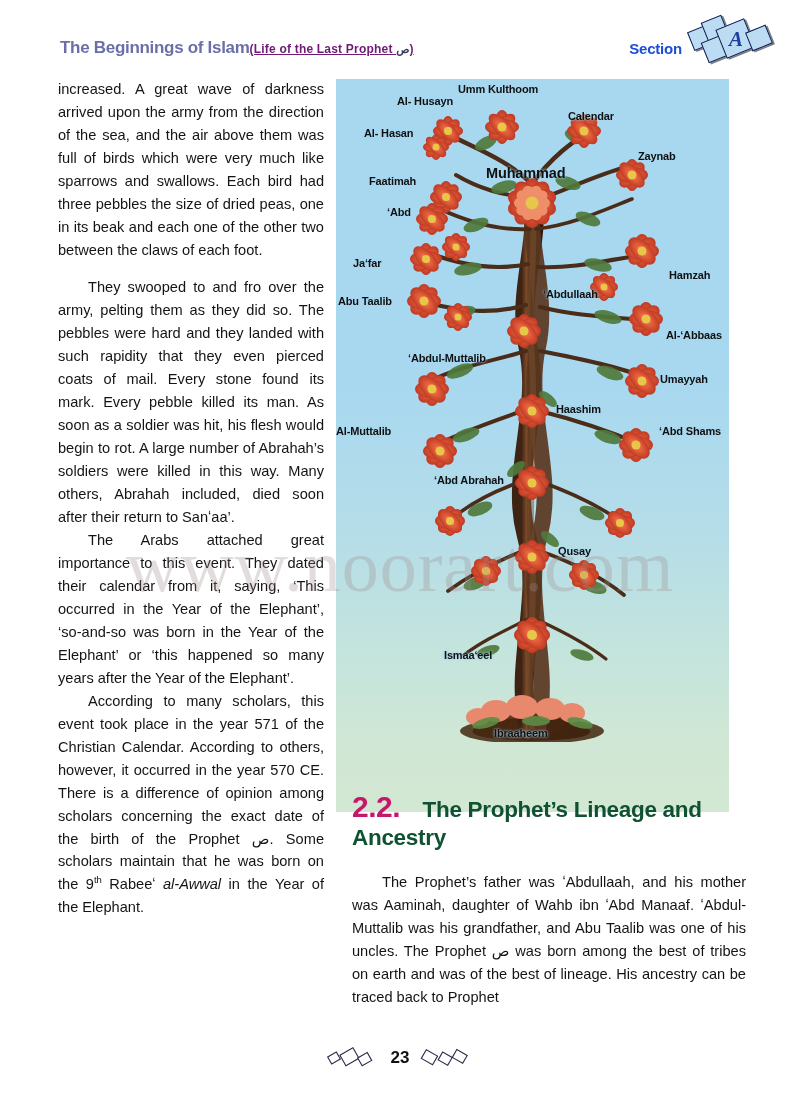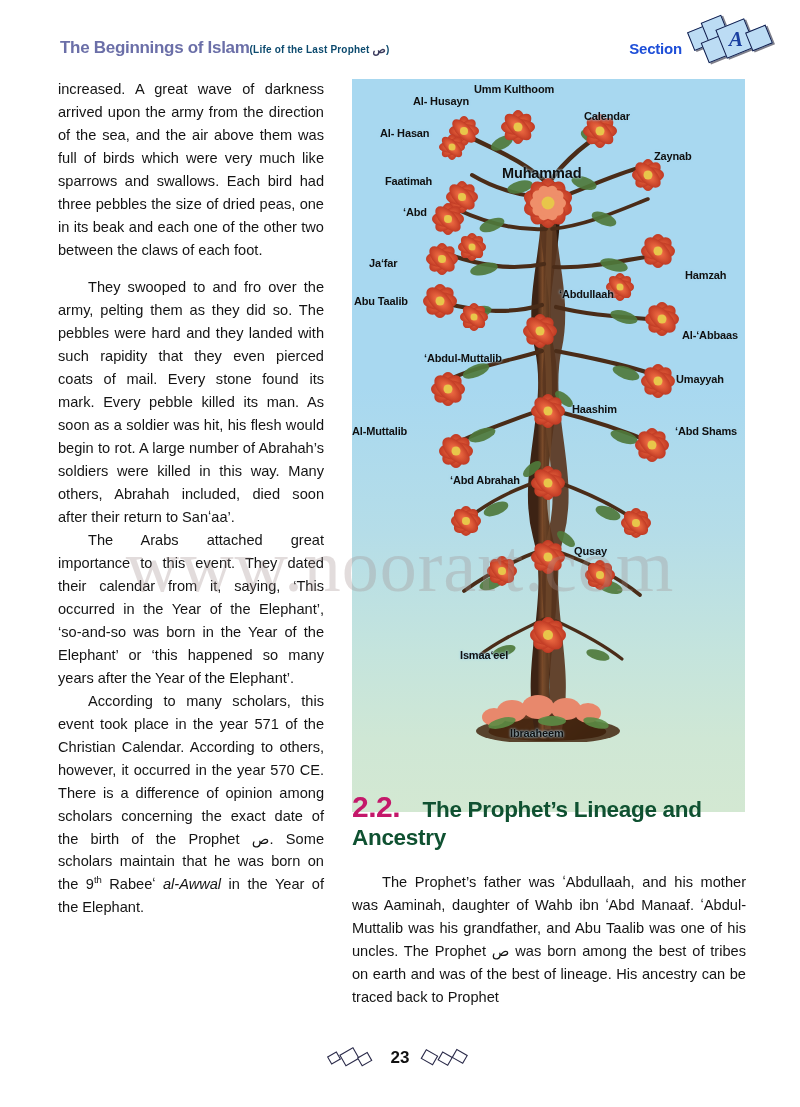--- a/index.html
+++ b/index.html
@@ -24,24 +24,25 @@
   #header-title {
     position: absolute;
     left: 60px; top: 38px;
     font-size: 17px;
     font-weight: bold;
     color: #6b6fa8;
     letter-spacing: -0.3px;
     white-space: nowrap;
   }
   #header-title .sub {
-    font-size: 10px;
-    font-weight: bold;
-    color: #0c4a6e;
+    font-size: 12px;
+    font-weight: bold;
+    color: #701a75;
     letter-spacing: 0.2px;
+    text-decoration: underline;
   }
   #header-title .pbuh {
     font-size: 11px;
     color: #3a3a5c;
   }
   #section-label {
     position: absolute;
     right: 118px; top: 40px;
     font-size: 15px;
     font-weight: bold;
@@ -93,21 +94,21 @@
     font-weight: 500;
     hyphens: none;
   }
   .para.indent { text-indent: 30px; }
   .para .it { font-style: italic; }
   .para .sup { font-size: 9.5px; vertical-align: super; }
 
   
   #tree-figure {
     position: absolute;
-    left: 352px; top: 79px;
+    left: 336px; top: 79px;
     width: 393px; height: 733px;
     background: linear-gradient(to bottom,
         #a8d8f0 0%, #a8d8f0 42%, #b5dde8 62%,
         #c4e4dd 78%, #cfe7d5 90%, #d3e8d2 100%);
     overflow: hidden;
   }
   #tree-svg { position: absolute; left: 0; top: 0; }
   .tree-label {
     position: absolute;
     font-size: 11px;

